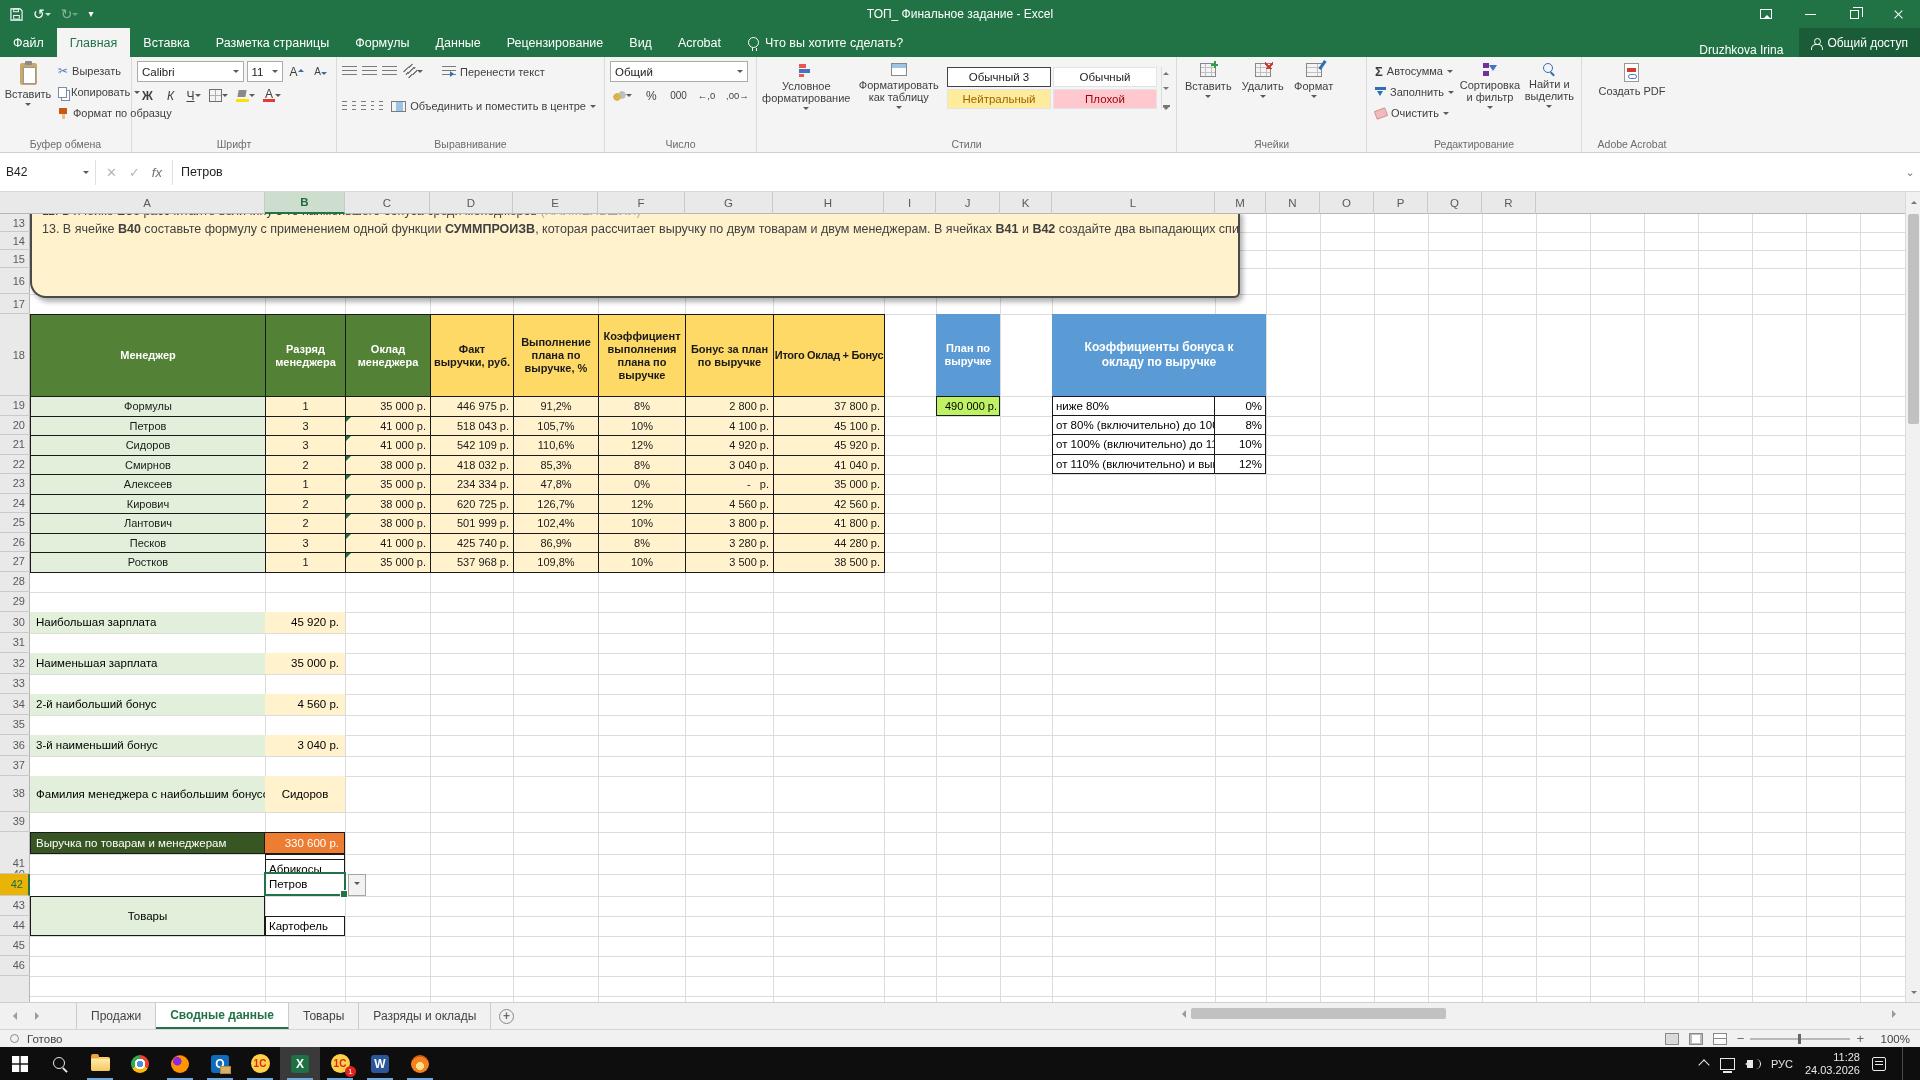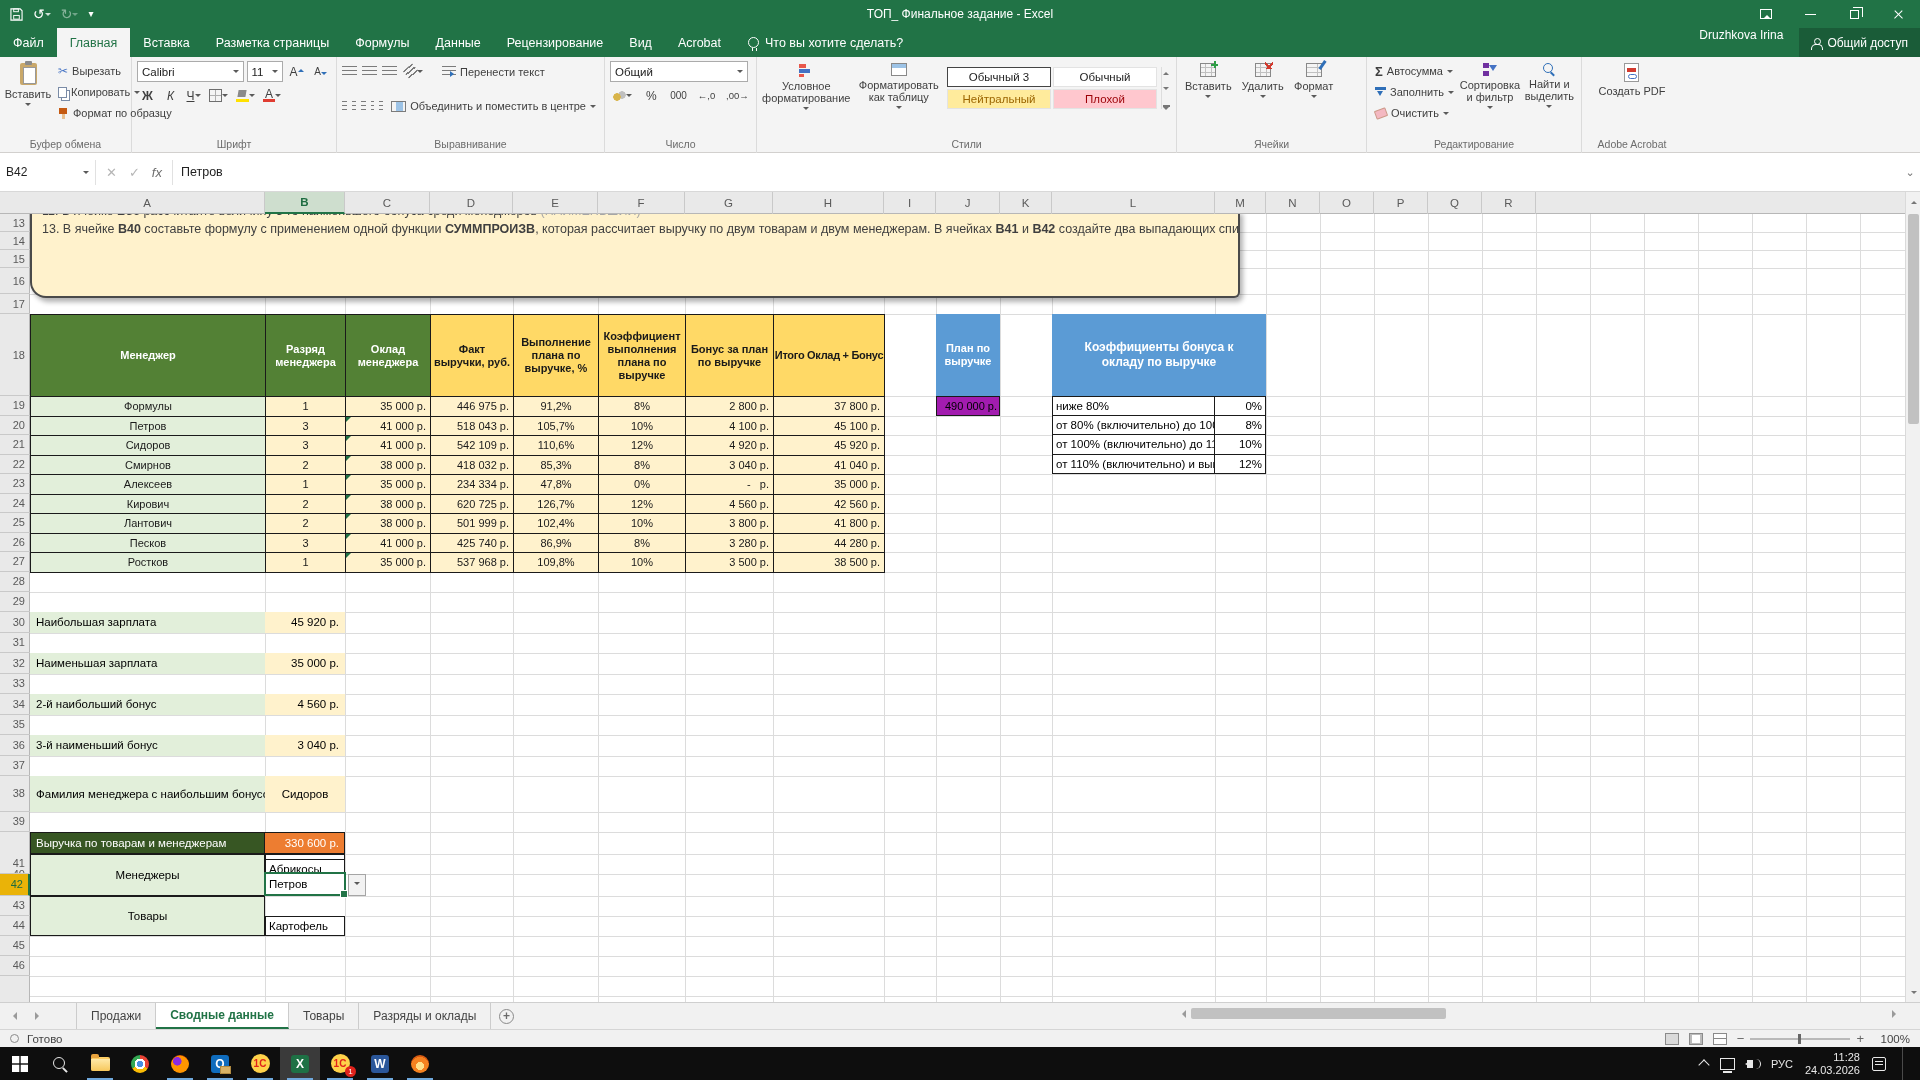--- a/index.html
+++ b/index.html
@@ -21,21 +21,21 @@
 .xwrap i:first-child{transform:rotate(45deg)}.xwrap i:last-child{transform:rotate(-45deg)}
 .ribopt{width:12px;height:10px;border:1px solid #fff;position:relative}
 .ribopt::after{content:"";position:absolute;left:3px;top:2px;border:3px solid transparent;border-bottom-color:#fff}
 
 #tabrow{position:absolute;left:0;top:28px;width:1920px;height:29px;background:#217346;display:flex;align-items:stretch;color:#fff;font-size:12.5px}
 .rtab{display:flex;align-items:center;padding:0 13px}
 .rtab.active{background:#F4F4F4;color:#217346}
 #tellme{display:flex;align-items:center;gap:6px;margin-left:14px;font-size:12.5px}
 .bulb{width:11px;height:11px;border:1.3px solid #fff;border-radius:50%;position:relative}
 .bulb::after{content:"";position:absolute;left:3px;top:10px;width:3px;height:3px;border-left:1.3px solid #fff;border-right:1.3px solid #fff}
-#tabrow-right{margin-left:auto;display:flex;align-items:flex-start}
+#tabrow-right{margin-left:auto;display:flex;align-items:flex-end}
 #user-name{font-size:12px;margin-right:16px}
 #share-btn{height:29px;display:flex;align-items:center;gap:6px;background:#1a5c38;padding:0 12px;font-size:12px}
 .person{width:10px;height:10px;position:relative}
 .person::before{content:"";position:absolute;left:2.5px;top:0;width:5px;height:5px;border:1.2px solid #fff;border-radius:50%}
 .person::after{content:"";position:absolute;left:0;top:6px;width:10px;height:5px;border:1.2px solid #fff;border-bottom:none;border-radius:5px 5px 0 0}
 
 #ribbon{position:absolute;left:0;top:57px;width:1920px;height:96px;background:#F4F4F4;border-bottom:1px solid #D2D0CE;display:flex}
 .rgroup{height:96px;border-right:1px solid #DBDBDB;display:flex;flex-direction:column;padding:4px 5px 0}
 .glabel{margin-top:auto;text-align:center;font-size:10.5px;color:#6C6C6C;padding-bottom:3px;white-space:nowrap}
 .gbody{display:flex;gap:4px;align-items:flex-start}
@@ -150,21 +150,21 @@
 .mh-yellow{background:#FFD966;color:#1A1A1A}
 .mt-row{display:flex;height:19.5px}
 .mt-c{position:relative;height:19.5px;display:flex;align-items:center;font-size:11px;color:#1A1A1A;border-right:1px solid #1A1A1A;border-bottom:1px solid #1A1A1A;background:#FFF2CC;padding:0 4px;white-space:nowrap;overflow:hidden}
 .mt-c.name{background:#E2EFDA;justify-content:center}
 .mt-c.ctr{justify-content:center}
 .mt-c.rt{justify-content:flex-end}
 .mt-c.tri::before{content:"";position:absolute;left:0;top:0;border-top:5px solid #1E7145;border-right:5px solid transparent}
 .mt-h.itog{white-space:nowrap;letter-spacing:-0.3px;font-size:11px}
 
 #plan-header{position:absolute;width:64px;height:82px;background:#5B9BD5;color:#fff;font-weight:bold;font-size:11px;line-height:13px;display:flex;align-items:center;justify-content:center;text-align:center;padding:2px;z-index:2}
-#plan-value{position:absolute;width:64px;height:19.5px;border:1px solid #1A1A1A;display:flex;align-items:center;justify-content:flex-end;font-size:11px;padding:0 2px;background:#a21caf;z-index:2;white-space:nowrap}
+#plan-value{position:absolute;width:64px;height:19.5px;border:1px solid #1A1A1A;display:flex;align-items:center;justify-content:flex-end;font-size:11px;padding:0 2px;background:#bef264;z-index:2;white-space:nowrap}
 #coef-box{position:absolute;width:214px;z-index:2}
 #coef-header{height:82px;background:#5B9BD5;color:#fff;font-weight:bold;font-size:12px;line-height:15px;display:flex;align-items:center;justify-content:center;text-align:center;padding:4px 14px}
 .coef-row{display:flex;height:19.5px;border-left:1px solid #1A1A1A}
 .coef-l{width:163px;background:#fff;border-right:1px solid #1A1A1A;border-bottom:1px solid #1A1A1A;font-size:11.5px;display:flex;align-items:center;padding:0 3px;white-space:nowrap;overflow:hidden}
 .coef-v{width:51px;background:#fff;border-right:1px solid #1A1A1A;border-bottom:1px solid #1A1A1A;font-size:11.5px;display:flex;align-items:center;justify-content:flex-end;padding:0 3px}
 .coef-row:first-child .coef-l,.coef-row:first-child .coef-v{border-top:1px solid #1A1A1A}
 
 .sum-label{position:absolute;width:235px;height:21px;background:#E2EFDA;font-size:11.5px;display:flex;align-items:center;padding:0 6px;z-index:2;white-space:nowrap}
 .sum-value{position:absolute;width:80px;height:21px;background:#FFF2CC;font-size:11.5px;display:flex;align-items:center;justify-content:flex-end;padding:0 6px;z-index:2;white-space:nowrap}
 #topmgr-label{height:36px}
@@ -805,21 +805,20 @@
     <div class="sum-label" style="left: 30px; top: 479.5px;">2-й наибольший бонус</div>
     <div class="sum-value" style="left: 265px; top: 479.5px;">4 560 р.</div>
     <div class="sum-label" style="left: 30px; top: 520.5px;">3-й наименьший бонус</div>
     <div class="sum-value" style="left: 265px; top: 520.5px;">3 040 р.</div>
     <div class="sum-label" id="topmgr-label" style="left: 30px; top: 561.5px;">Фамилия менеджера с наибольшим бонусом</div>
     <div class="sum-value" id="topmgr-value" style="left: 265px; top: 561.5px;">Сидоров</div>
 
     <div id="rev-label" style="left: 30px; top: 617.5px;">Выручка по товарам и менеджерам</div>
     <div id="rev-value" style="left: 265px; top: 617.5px;">330 600 р.</div>
 
-    <div class="blk-label" style="height: 42px; left: 30px; top: 639.5px;">Менеджеры</div>
     <div class="blk-value" style="left: 265px; top: 639.5px;">Лантович</div>
     <div id="b42-cell" style="left: 265px; top: 659.5px;">Петров</div>
     <div id="b42-drop" style="left: 345px; top: 659.5px;">
         <i class="dar"></i>
       </div>
     <div class="blk-label" style="height: 40px; left: 30px; top: 681.5px;">Товары</div>
     <div class="blk-value" style="left: 265px; top: 645px;">Абрикосы</div>
     <div class="blk-value" style="left: 265px; top: 701.5px;">Картофель</div>
   </div>
 </div>

